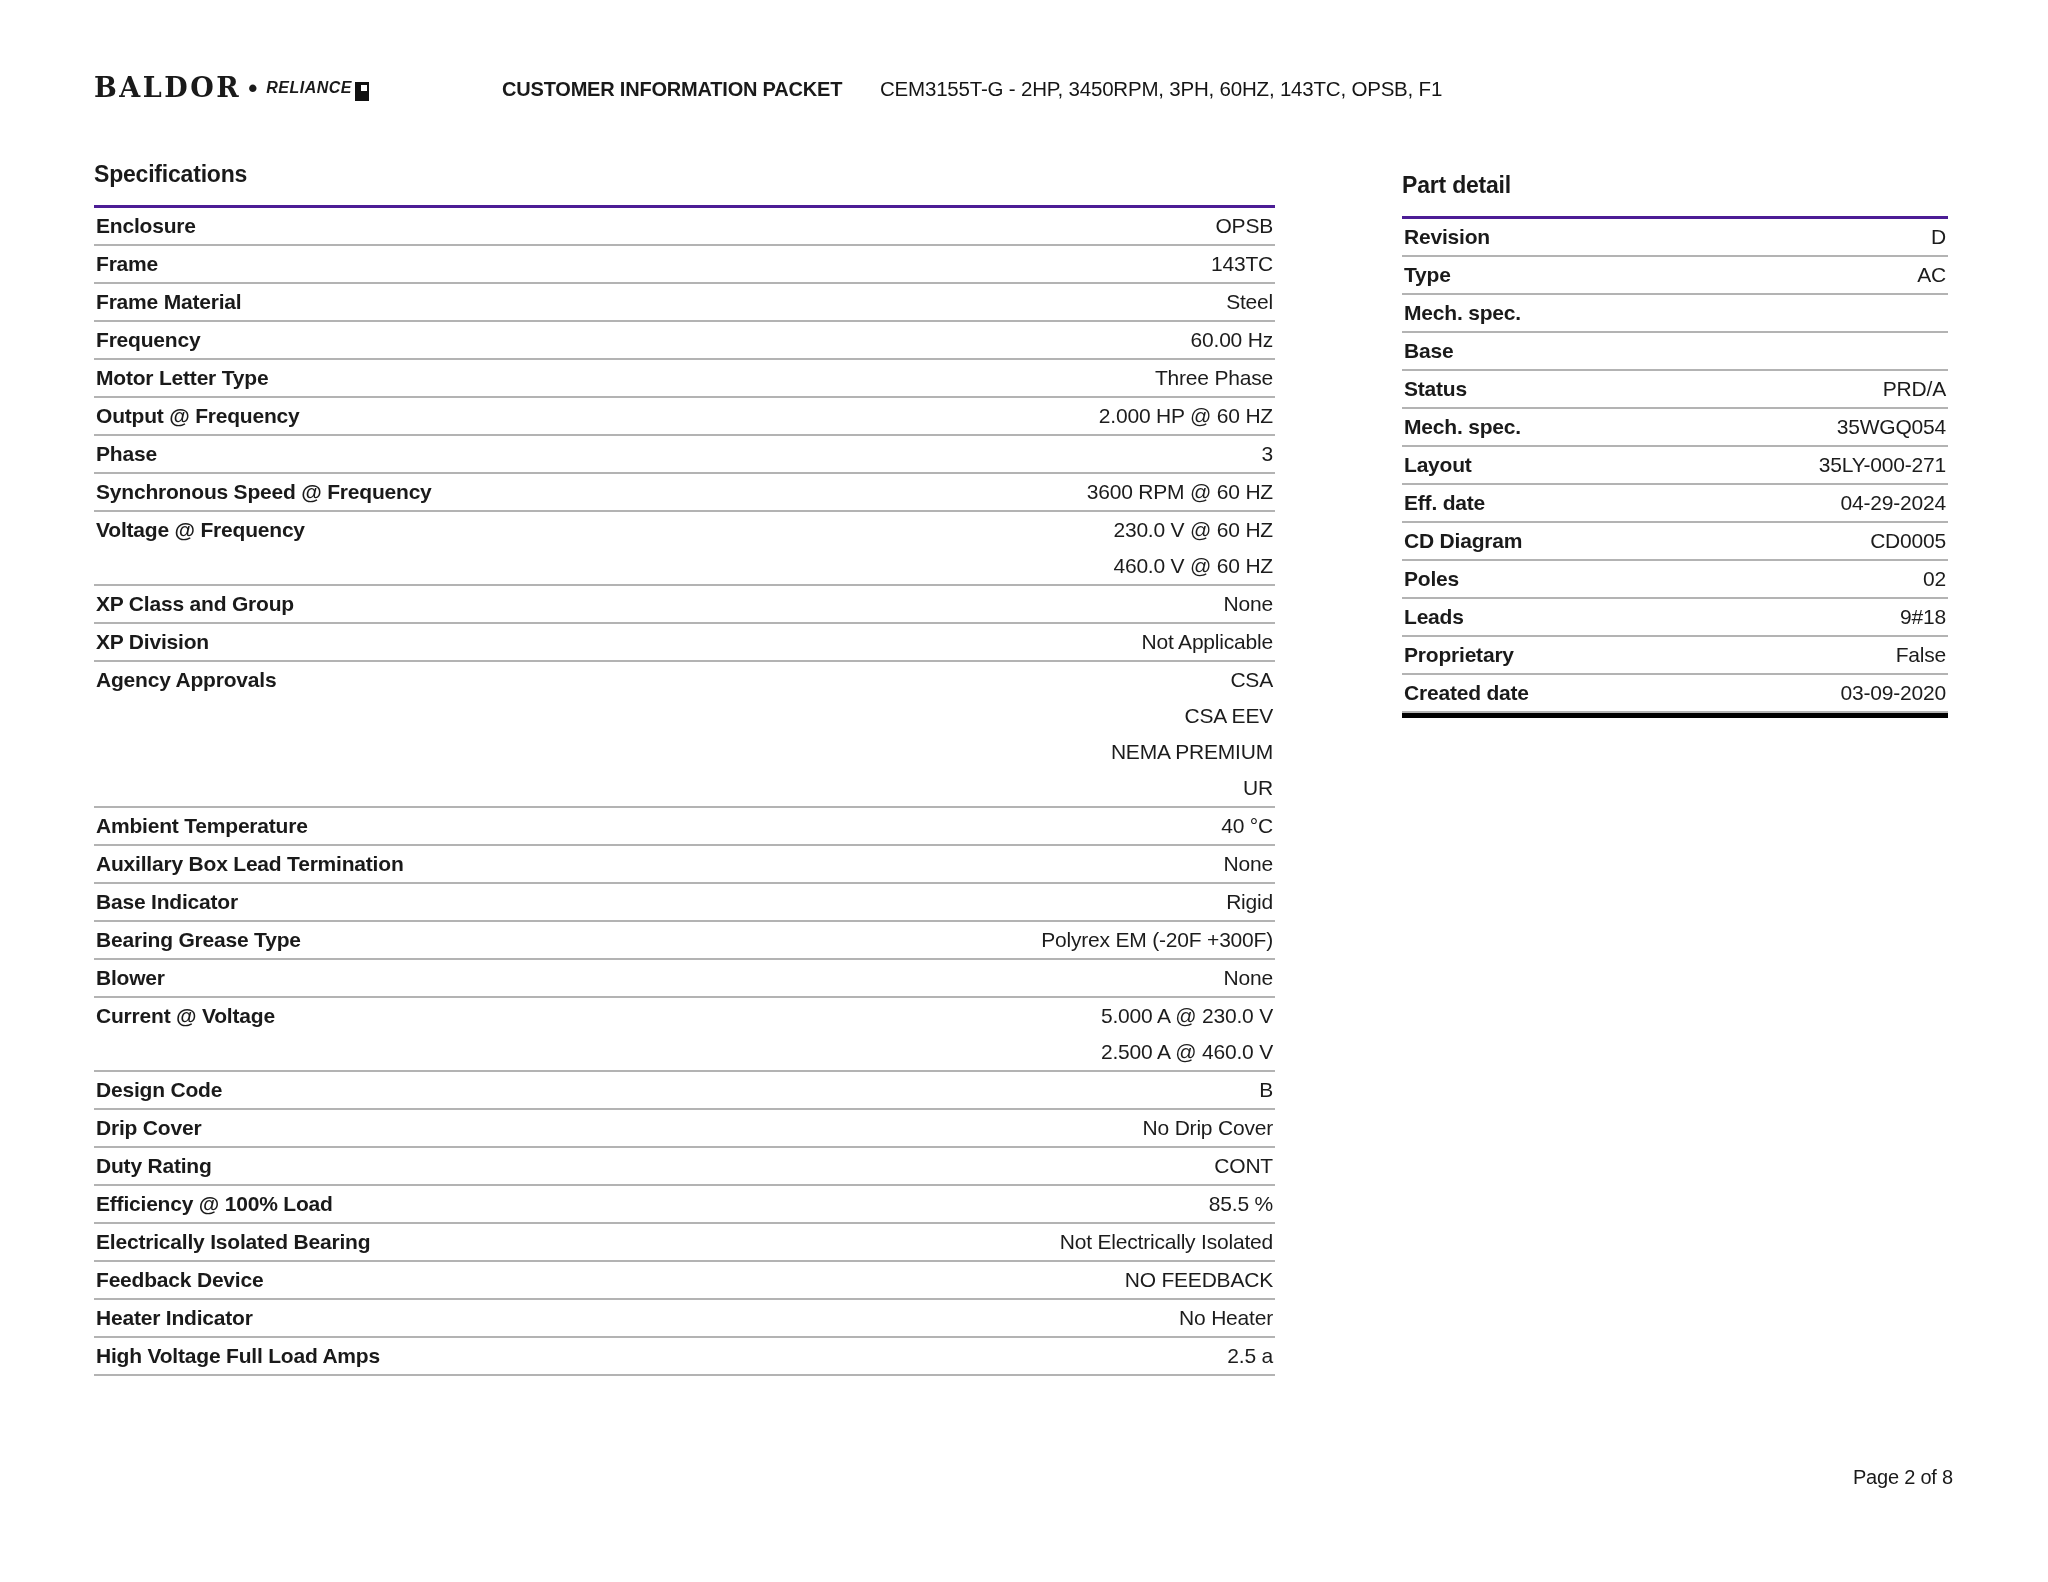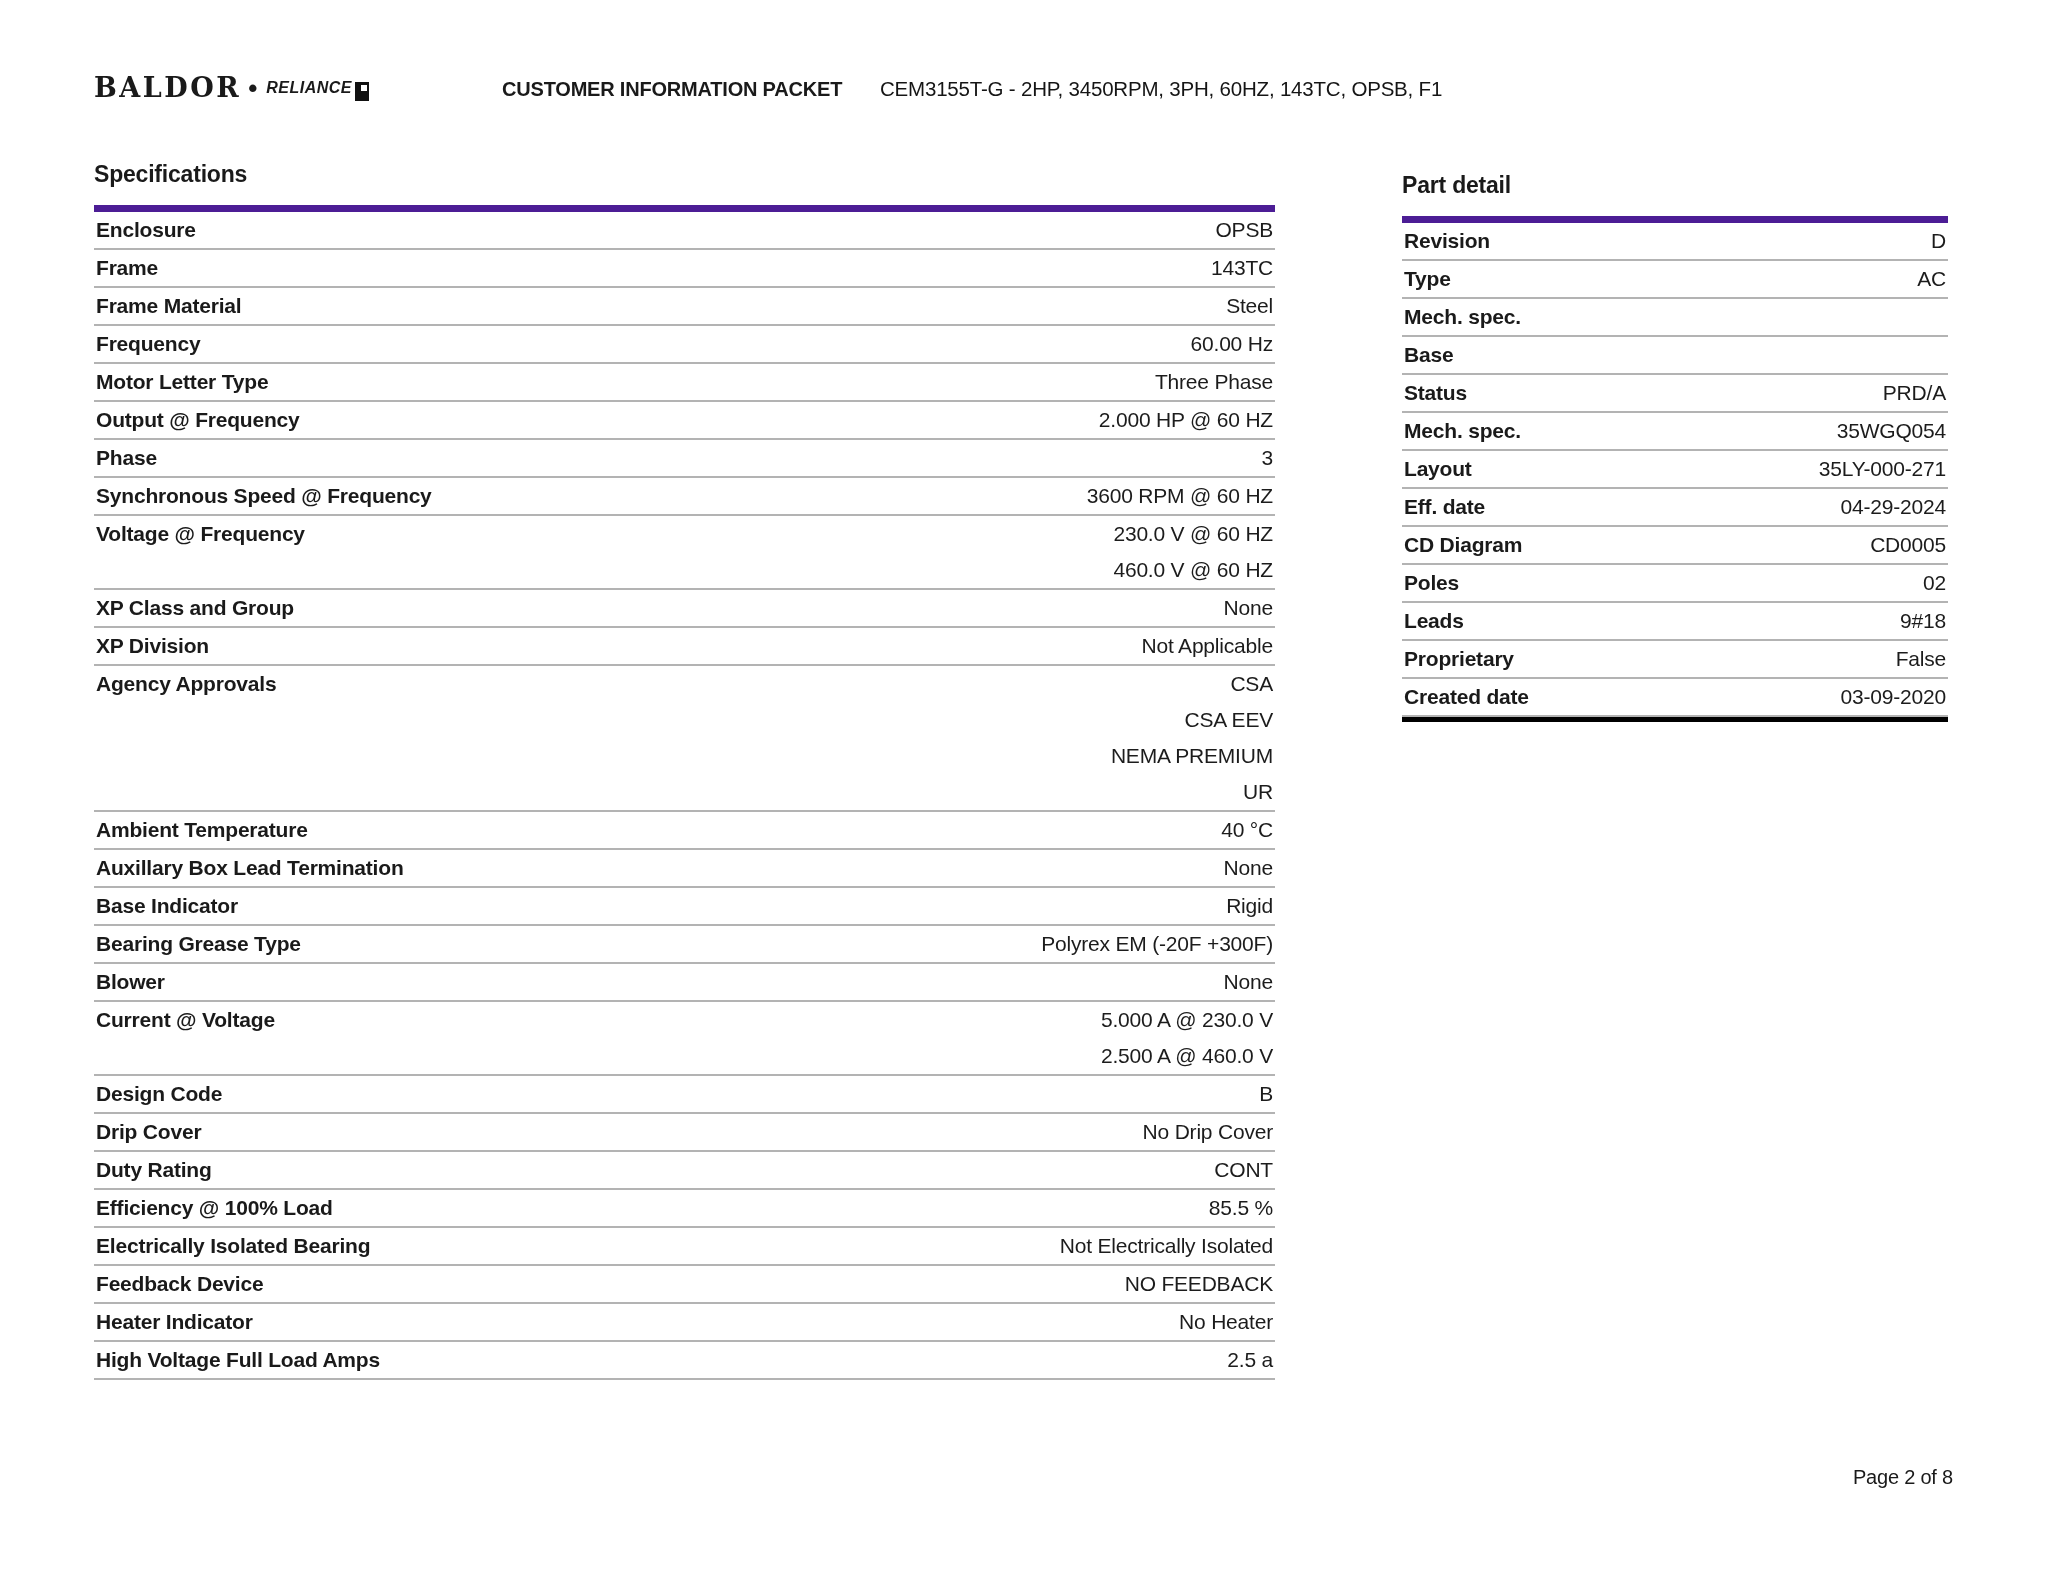--- a/index.html
+++ b/index.html
@@ -99,21 +99,21 @@
   .col-title {
     font-size: 23px;
     font-weight: 700;
     height: 50px;
     padding-top: 6px;
     letter-spacing: -0.2px;
   }
 
   
   .data-table {
-    border-top: 7px solid #4c1d95;
+    border-top: 3px solid #4c1d95;
     width: 100%;
   }
   .data-table.closed { border-bottom: 5px solid #000; }
 
   .row {
     display: flex;
     align-items: flex-start;
     border-bottom: 2px solid #b3b3b3;
   }
   .row-label {

